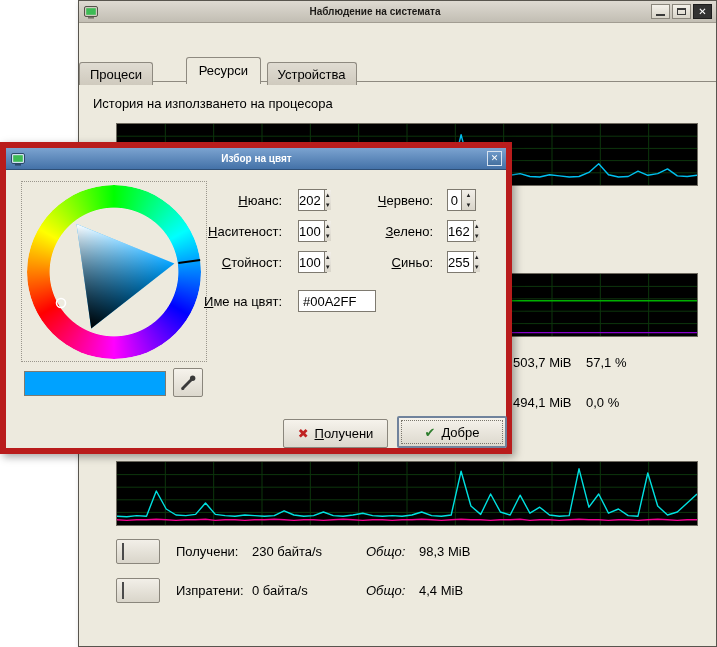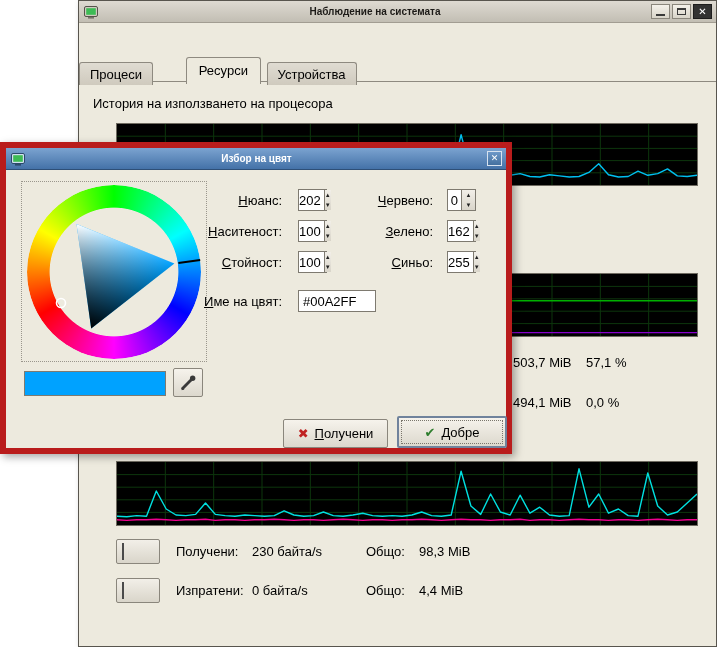--- a/index.html
+++ b/index.html
@@ -47,21 +47,21 @@
   .mem-row { position:absolute; left:0; right:0; height:18px; }
   .mem-size { position:absolute; left:434px; }
   .mem-pct  { position:absolute; left:507px; }
 
   .legend-row { position:absolute; left:37px; display:flex; align-items:center; height:25px; }
   .swatch-btn { width:44px; height:25px; border:1px solid #8a867c; border-radius:2px;
                 background:linear-gradient(#f2efe8,#d9d5ca); padding:4px 5px; }
   .swatch { width:100%; height:100%; border:1px solid #4a4a4a; }
   .lg-label { width:56px; margin-left:16px; }
   .lg-rate  { width:114px;margin-left:20px; }
-  .lg-total-label { width:53px; }
+  .lg-total-label { width:53px;font-style:italic; }
 
   
   .dialog { left:0; top:142px; width:512px; height:312px; border:6px solid #b91c1c; box-shadow:3px 3px 8px rgba(0,0,0,.35); z-index:10; }
   .dlg-close { width:15px; height:15px; border:1px solid #d7e2ef; background:linear-gradient(#6d98c8,#44709f);
                color:#fff; font-size:9px; line-height:1; display:flex; align-items:center; justify-content:center; }
 
   .wheel-frame { position:absolute; left:15px; top:33px; width:186px; height:181px; border:1px dotted #9a968c; }
   .hue-ring { position:absolute; left:21px; top:37px; width:174px; height:174px; border-radius:50%;
     background:conic-gradient(hsl(120,100%,50%),hsl(150,100%,50%),hsl(180,100%,50%),hsl(210,100%,50%),
       hsl(240,100%,50%),hsl(270,100%,50%),hsl(300,100%,50%),hsl(330,100%,50%),hsl(0,100%,50%),

